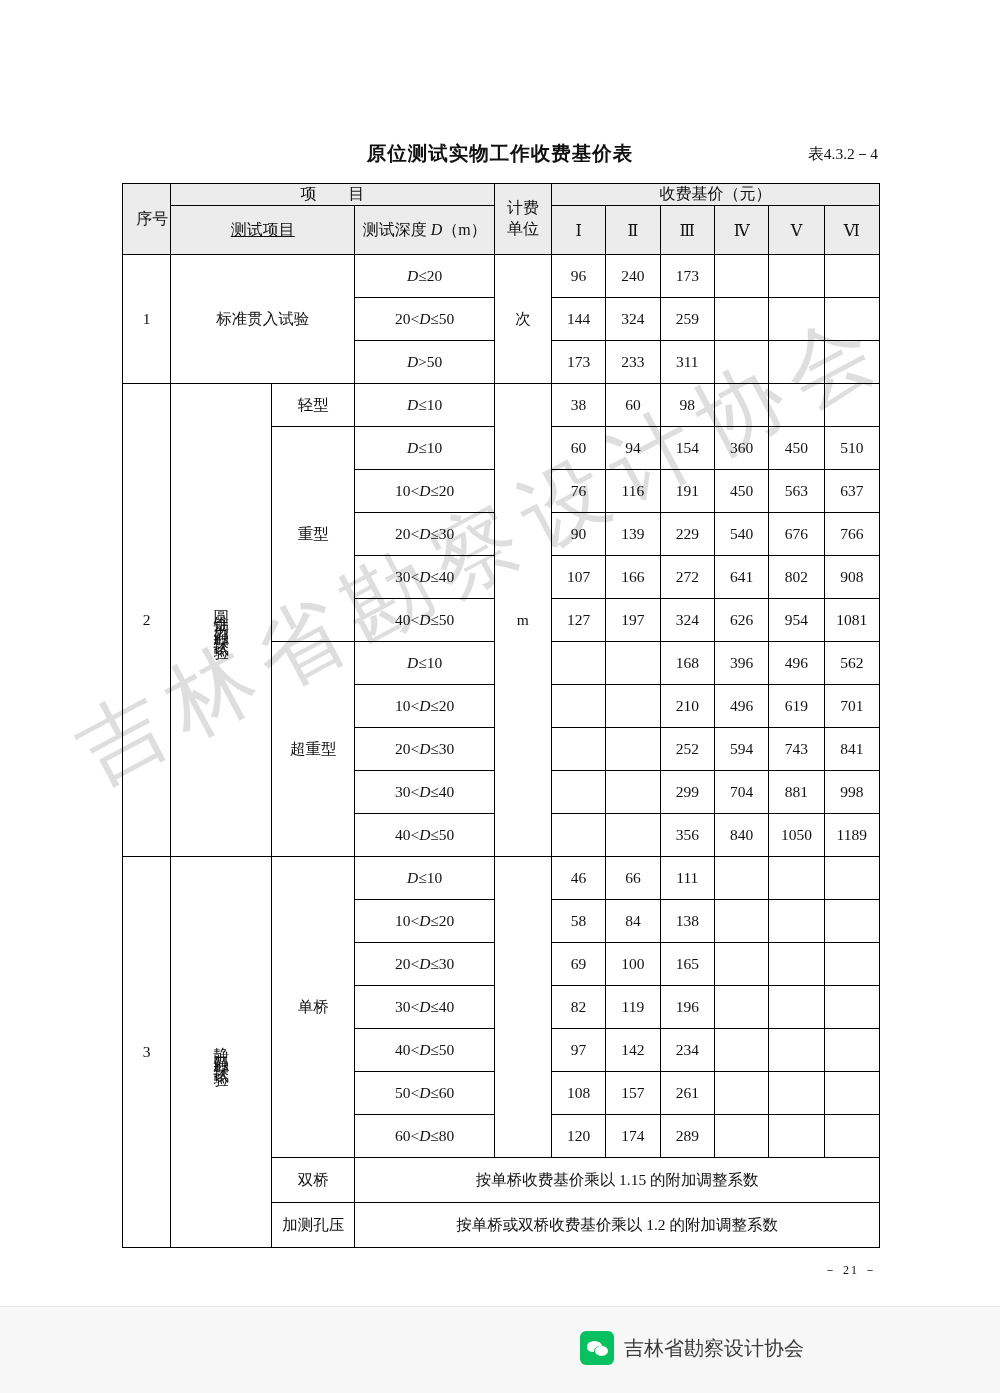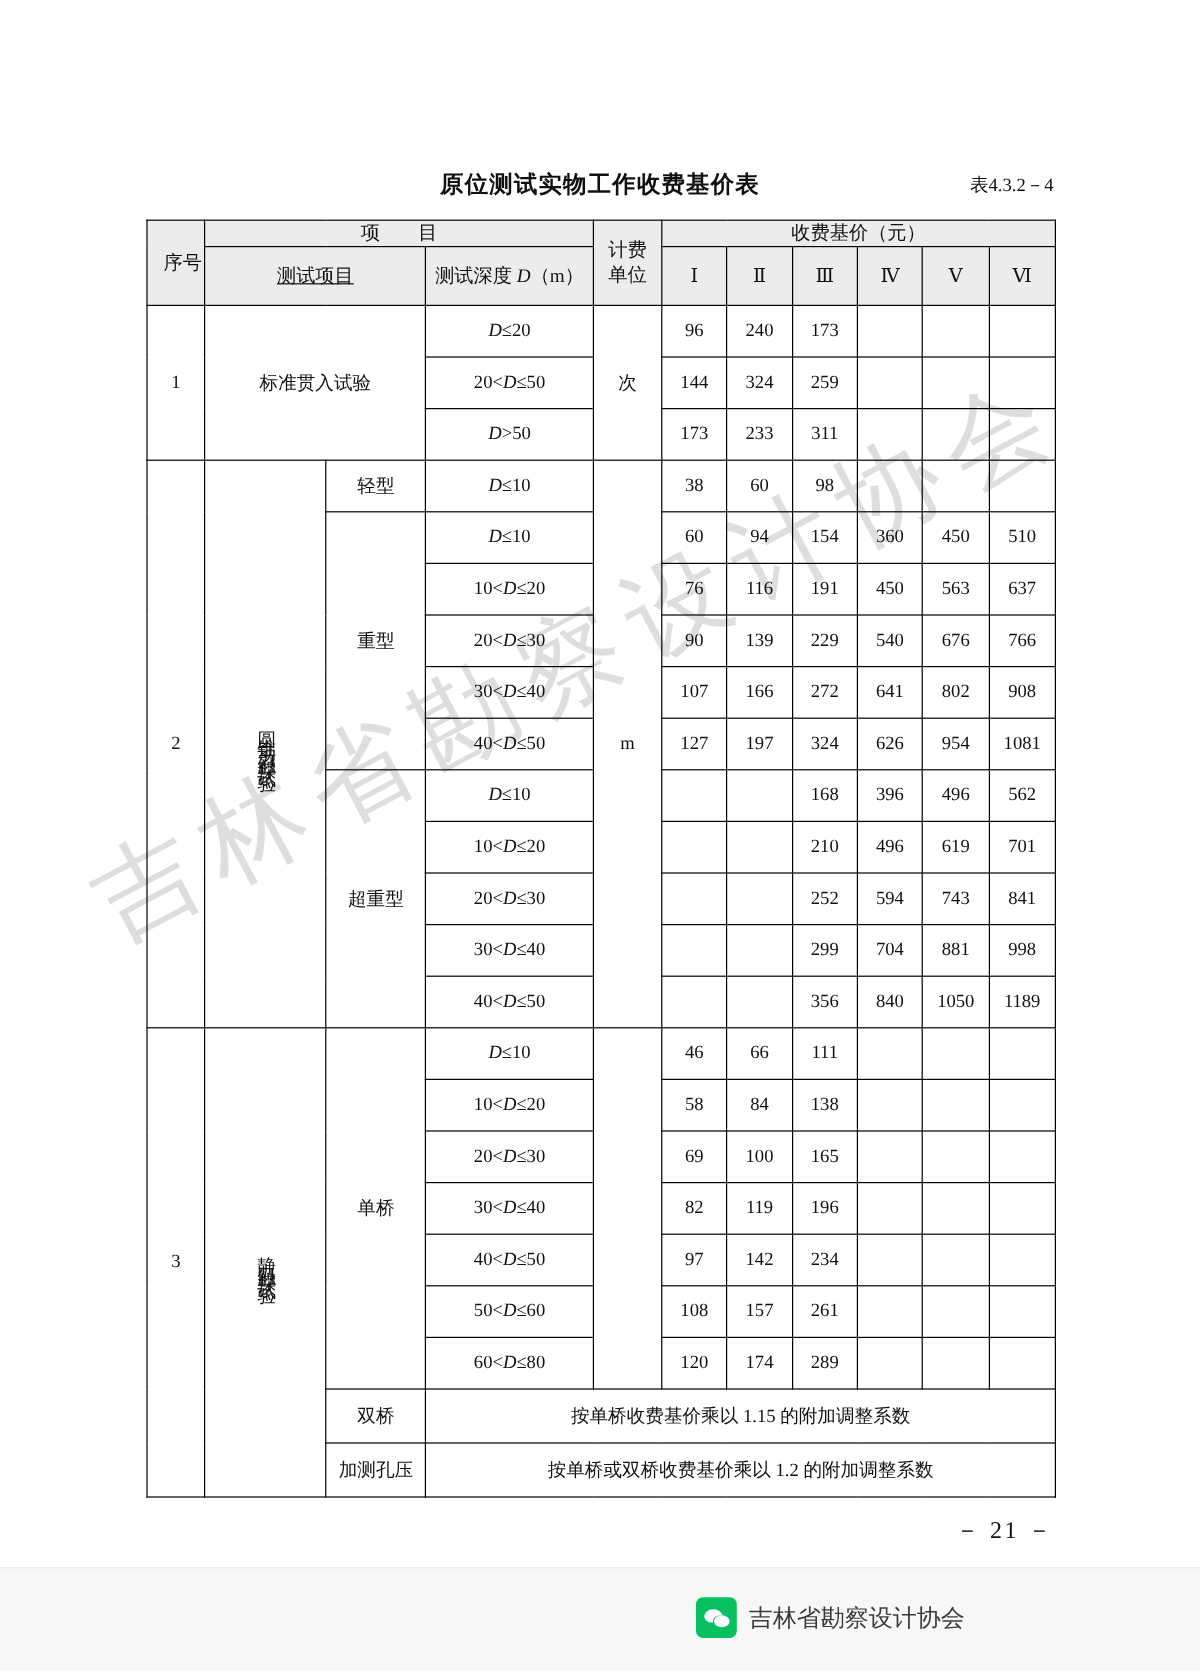--- a/index.html
+++ b/index.html
@@ -103,21 +103,21 @@
   .h-col-item1 { width: 112px; }
   .h-col-item2 { width: 92px; }
   .h-col-depth { width: 150px; }
   .h-col-unit { width: 62px; }
   .h-col-price { width: 58px; }
 
   .page-num {
     position: absolute;
     right: 122px;
     top: 1262px;
-    font-size: 20px;
+    font-size: 12px;
     letter-spacing: 2px;
     z-index: 3;
   }
 
   
   .footer {
     position: absolute;
     left: 0;
     bottom: 0;
     width: 1000px;

